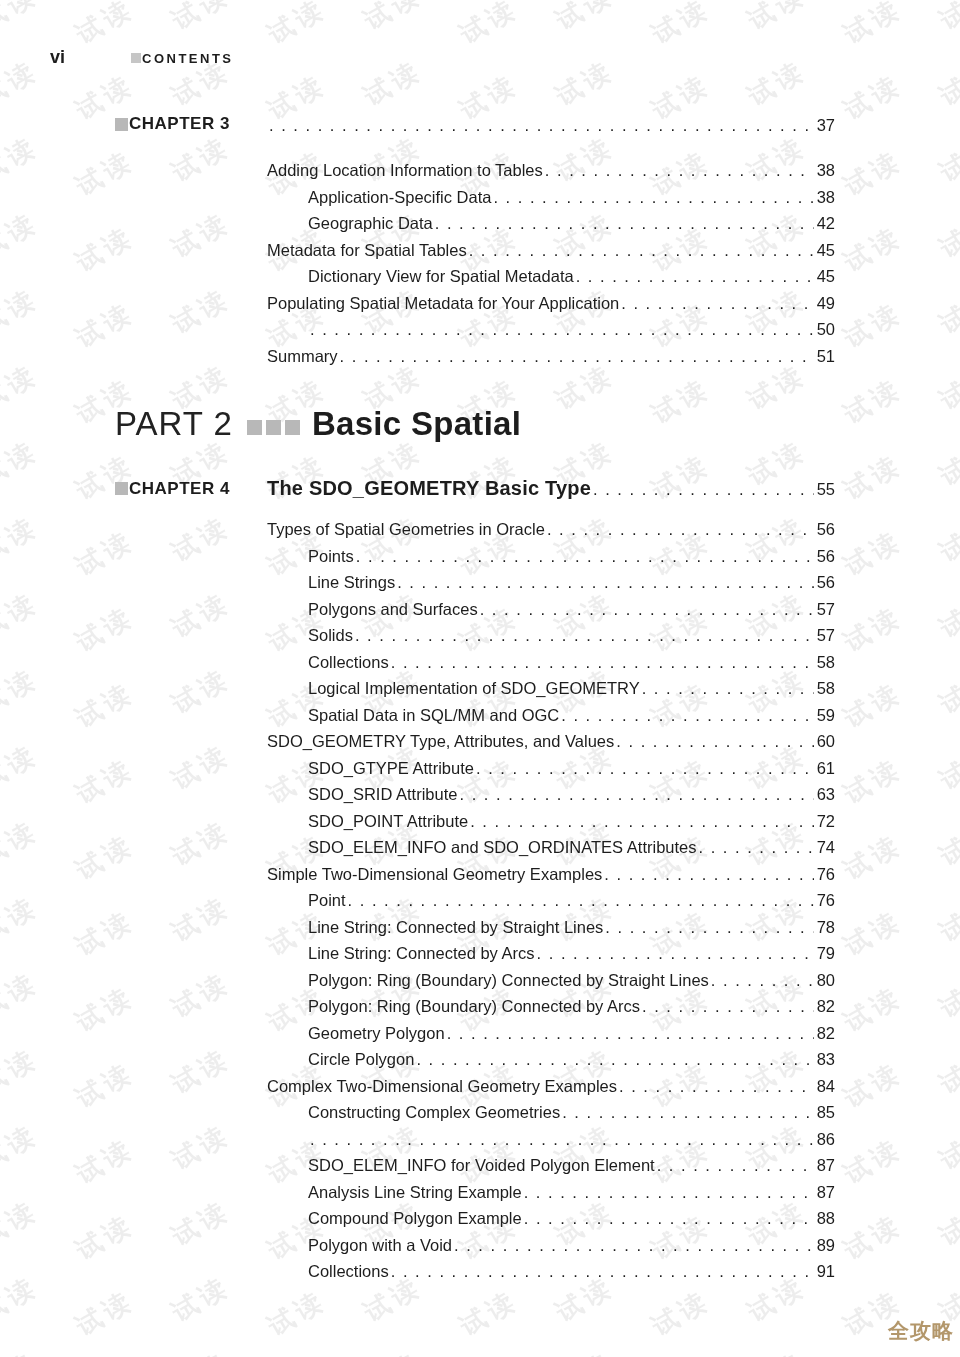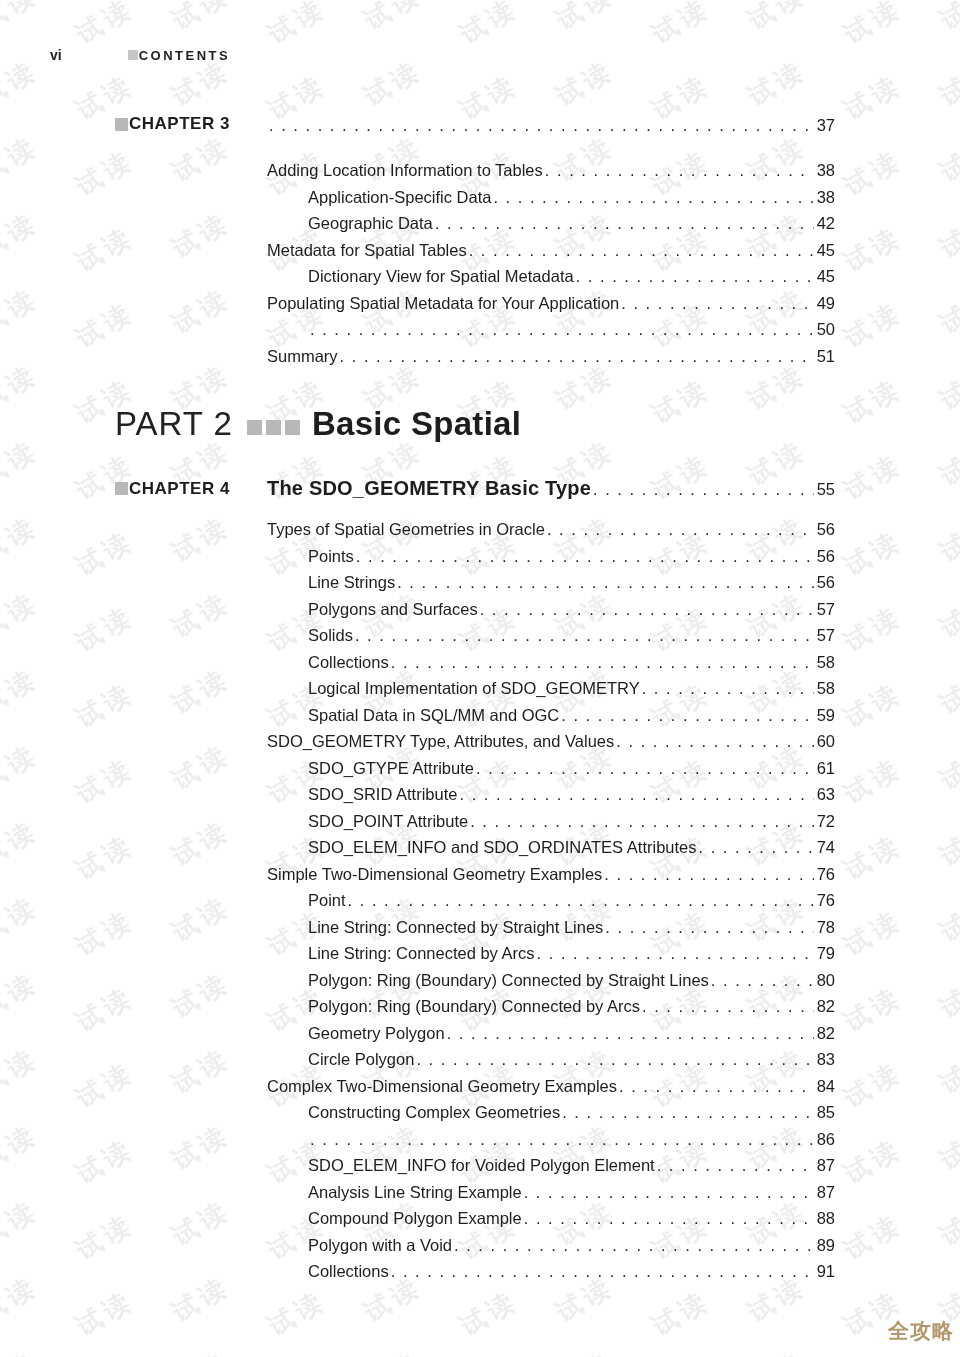--- a/index.html
+++ b/index.html
@@ -10,21 +10,21 @@
   
   #watermarks{position:absolute;inset:0;z-index:0;pointer-events:none;}
   .wm{
     position:absolute;font-weight:bold;font-size:26px;letter-spacing:5px;
     color:rgba(0,0,0,0.07);transform:rotate(-30deg);white-space:nowrap;
   }
   
   #content{position:absolute;inset:0;z-index:1;}
 
   .pagehead{position:absolute;top:47px;left:50px;width:770px;display:flex;align-items:baseline;}
-  .folio{font-weight:bold;font-size:14px;}
+  .folio{font-weight:bold;font-size:18px;}
   .contents-label{margin-left:66px;font-weight:bold;font-size:13px;letter-spacing:2.5px;display:flex;align-items:center;}
   .sq10{display:inline-block;width:10px;height:10px;background:#c6c6c6;margin-right:1px;}
 
   .sq13{display:inline-block;width:13px;height:13px;background:#b8b8b8;margin-right:1px;}
   .sq15{display:inline-block;width:15px;height:15px;background:#b8b8b8;margin:0 2px;}
 
   .chapter-head{
     position:absolute;left:115px;width:720px;display:flex;align-items:baseline;
   }
   .chapter-label{

